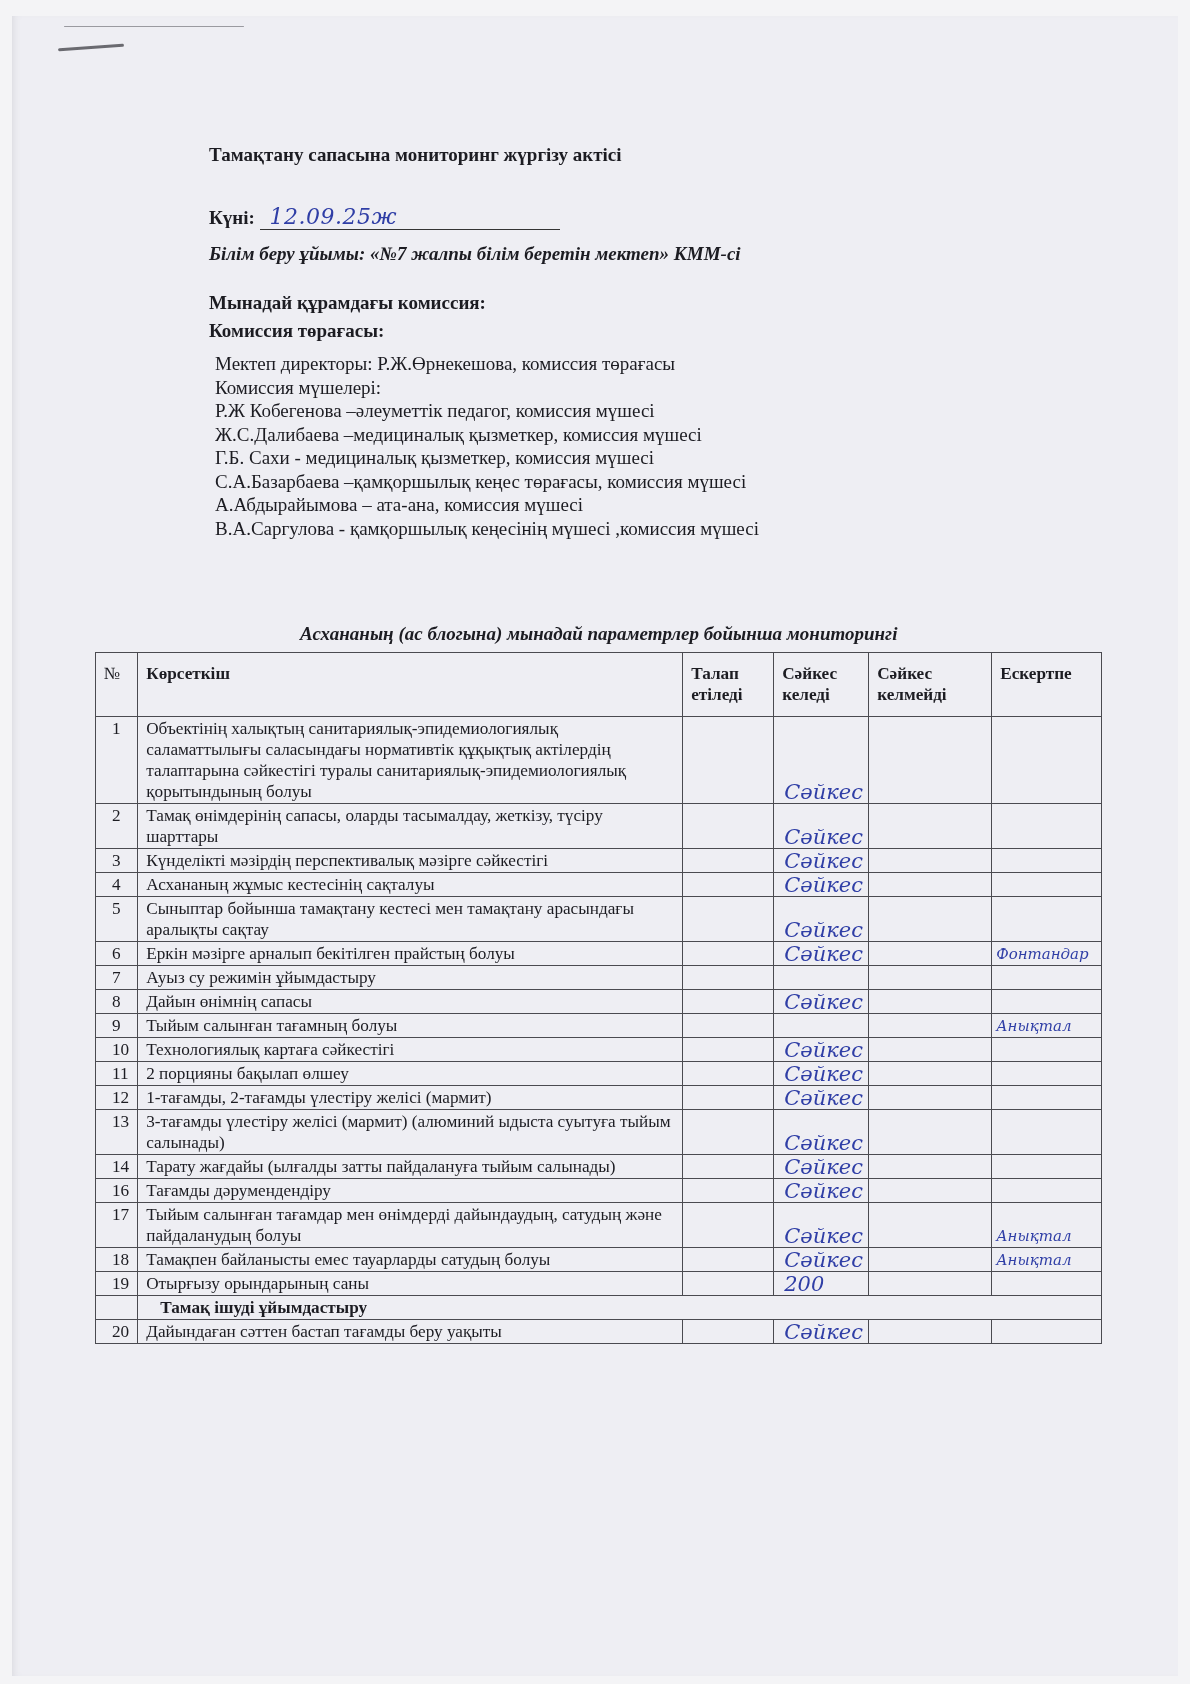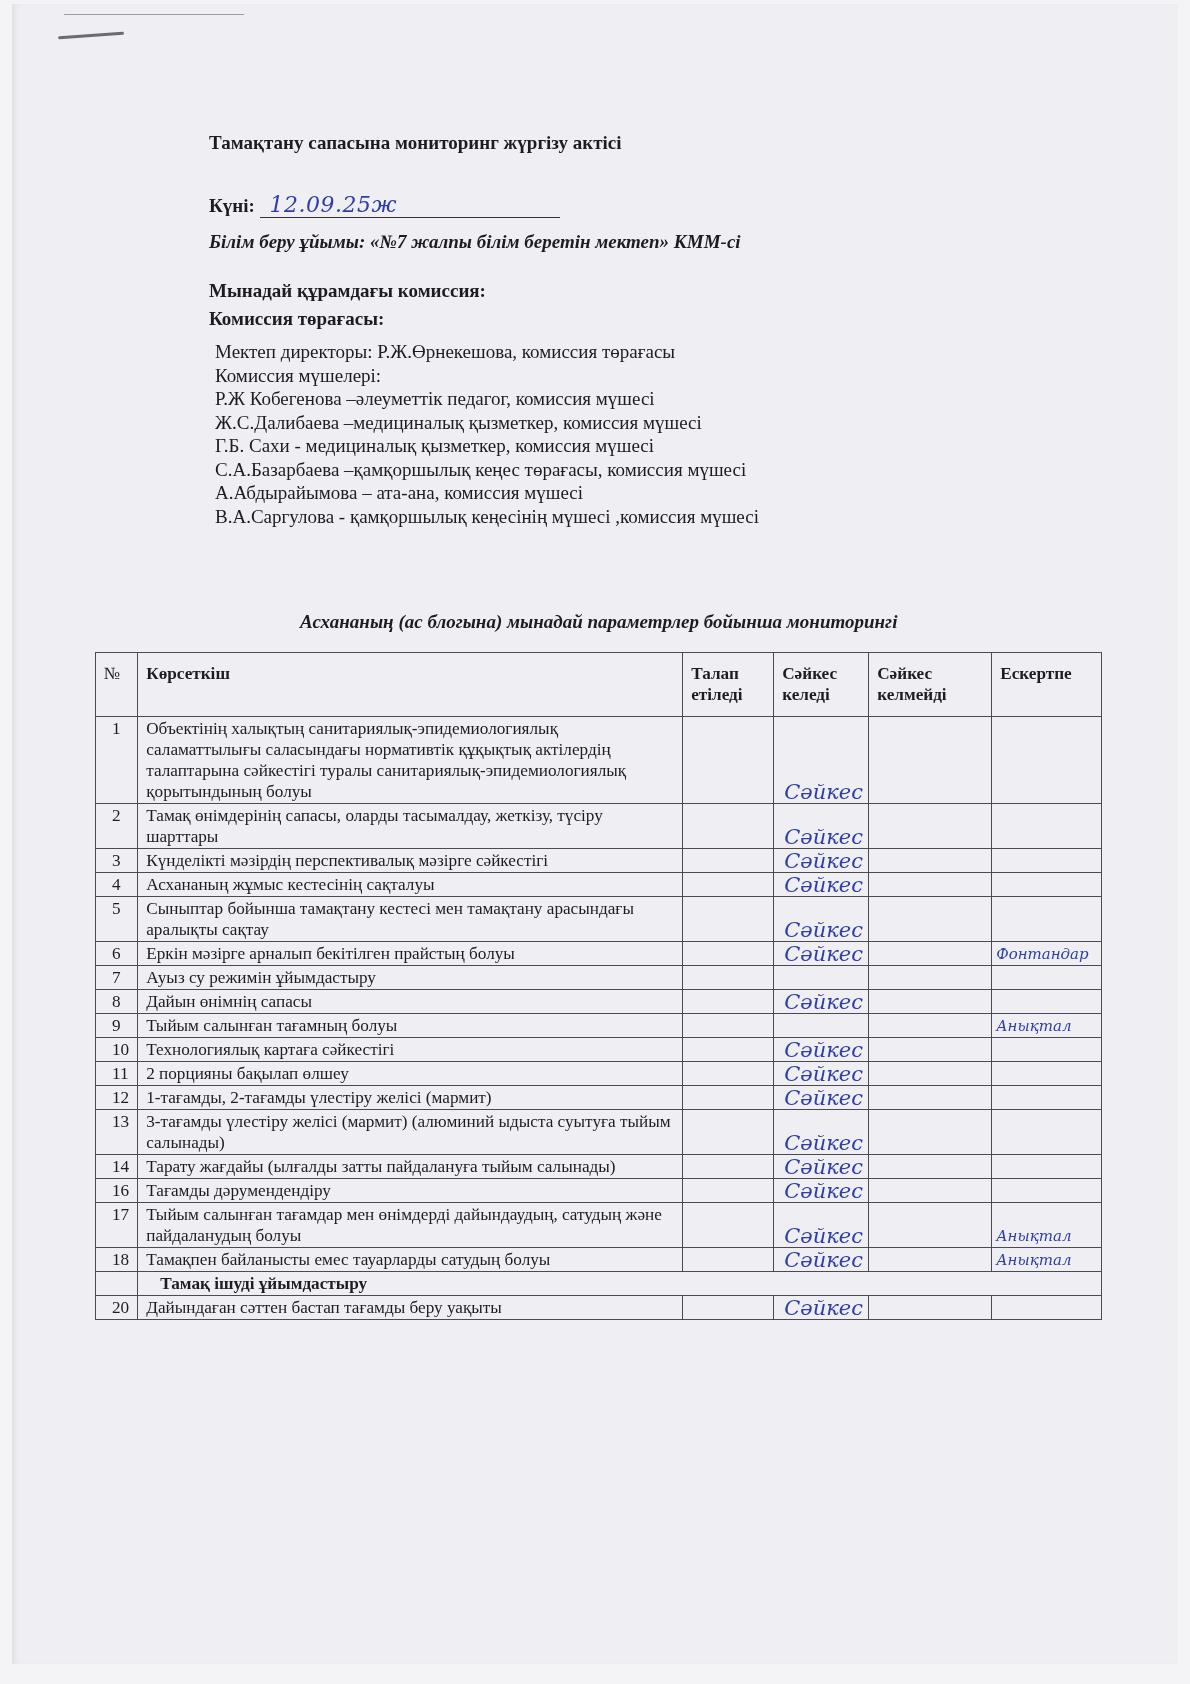--- a/index.html
+++ b/index.html
@@ -4,21 +4,21 @@
   <style>
     html, body { margin: 0; padding: 0; }
     body {
       width: 1190px; height: 1684px;
       background: #f4f4f6;
       position: relative; overflow: hidden;
       font-family: "Liberation Serif", "DejaVu Serif", serif;
       color: #1c1c22;
     }
     .page {
-      position: absolute; left: 12px; top: 4px;
+      position: absolute; left: 12px; top: 16px;
       width: 1166px; height: 1660px;
       background: #eeeef3;
       box-shadow: inset 6px 0 8px -6px #d2d2d8;
     }
     .scan-mark {
       position: absolute; height: 3px; background: #6a6a70; border-radius: 2px;
     }
     .abs { position: absolute; white-space: nowrap; }
     .bold { font-weight: bold; }
     .title { left: 197px; top: 128px; font-size: 19px; }
@@ -249,20 +249,28 @@
         <td class="note">Анықтал</td>
       </tr>
       <tr>
         <td class="num">18</td>
         <td class="ind">Тамақпен байланысты емес тауарларды сатудың болуы</td>
         <td class="req"></td>
         <td class="ok">Сәйкес</td>
         <td class="nok"></td>
         <td class="note">Анықтал</td>
       </tr>
+      <tr>
+        <td class="num">19</td>
+        <td class="ind">Отырғызу орындарының саны</td>
+        <td class="req"></td>
+        <td class="ok">200</td>
+        <td class="nok"></td>
+        <td class="note"></td>
+      </tr>
       <tr class="section">
         <td></td>
         <td colspan="5" style="padding-left: 22px;">Тамақ ішуді ұйымдастыру</td>
       </tr>
       <tr>
         <td class="num">20</td>
         <td class="ind">Дайындаған сәттен бастап тағамды беру уақыты</td>
         <td class="req"></td>
         <td class="ok">Сәйкес</td>
         <td class="nok"></td>

